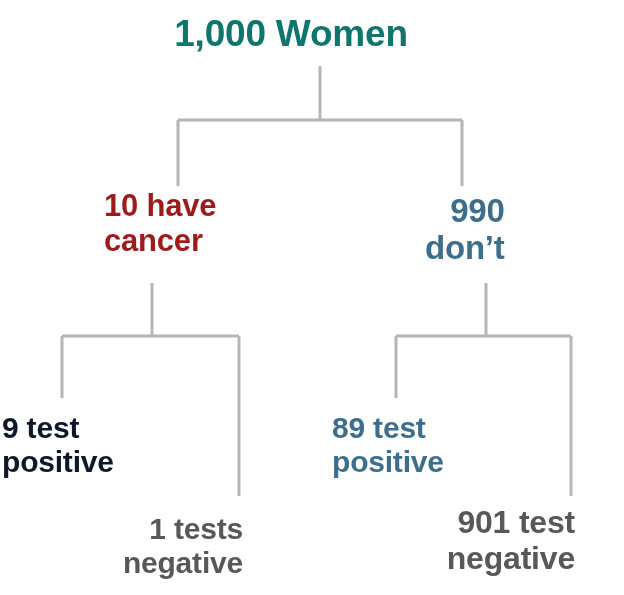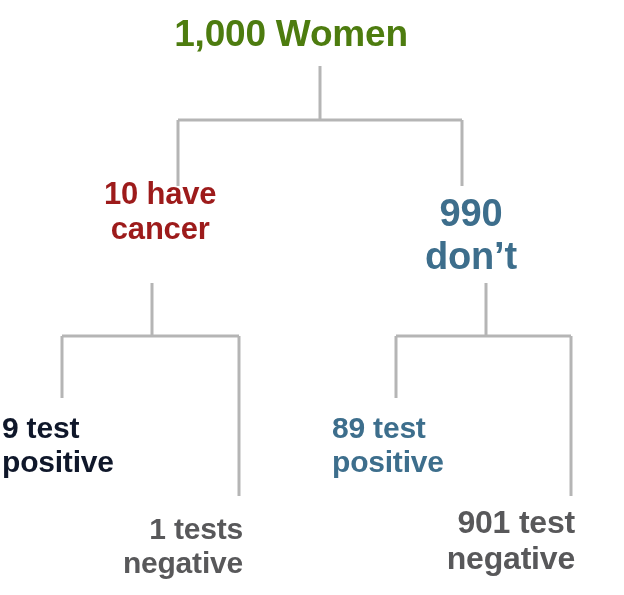--- a/index.html
+++ b/index.html
@@ -26,39 +26,39 @@
   }
   .node {
     position: absolute;
     font-weight: bold;
     line-height: 1.13;
     white-space: pre-line;
     letter-spacing: -0.2px;
   }
   .node-root {
     font-size: 37px;
-    color: #4d7c0f;
+    color: #0f766e;
     left: 0;
     top: 13px;
     width: 582px;
     text-align: center;
   }
   .node-cancer {
     font-size: 31px;
     color: #9d1b1b;
     left: 104px;
-    top: 176px;
-    text-align: center;
+    top: 188px;
+    text-align: left;
   }
   .node-nocancer {
-    font-size: 38px;
+    font-size: 33px;
     color: #3d6e8c;
     left: 425px;
     top: 192px;
-    text-align: center;
+    text-align: right;
   }
   .node-tp {
     font-size: 30px;
     color: #0f172a;
     left: 2px;
     top: 411px;
     text-align: left;
   }
   .node-fn {
     font-size: 30px;

